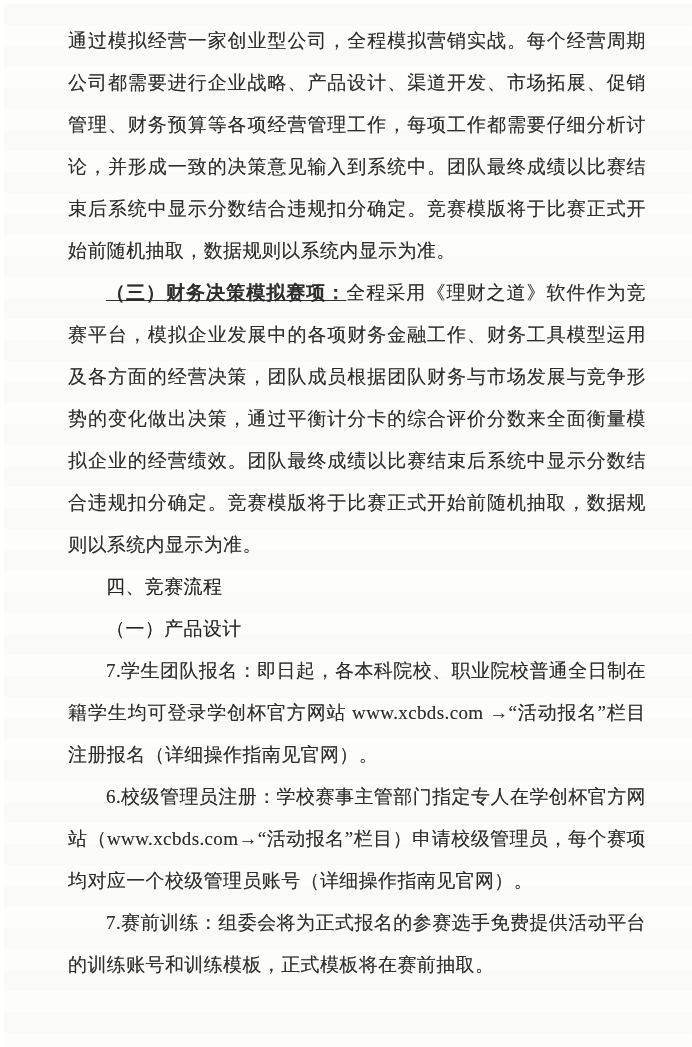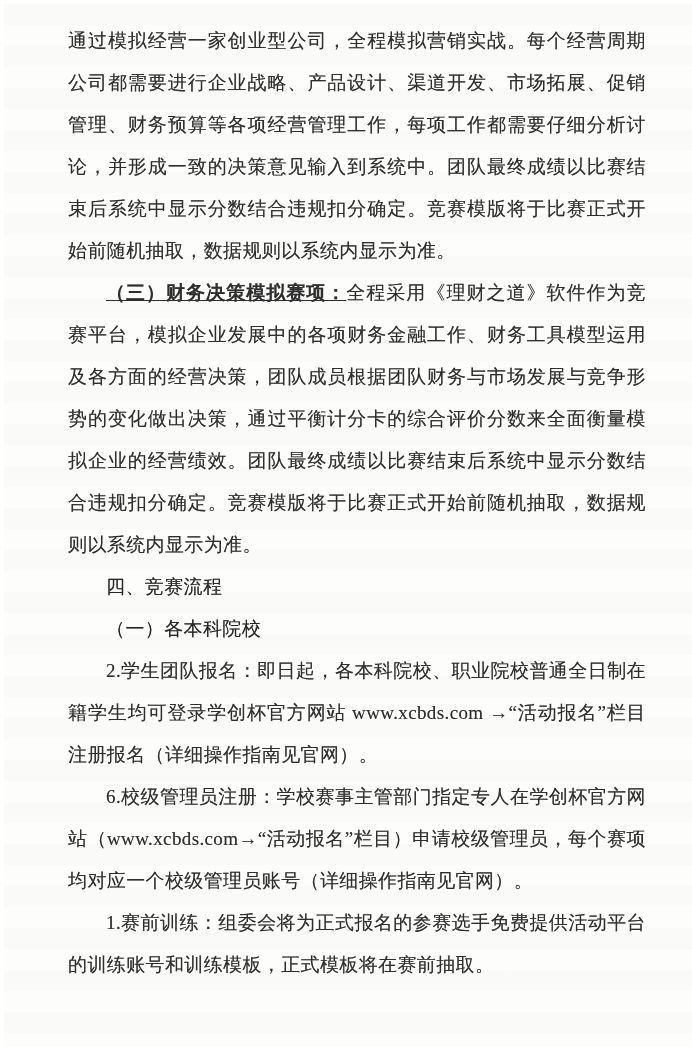--- a/index.html
+++ b/index.html
@@ -55,21 +55,21 @@
 <body>
 
 <div class="page">
 
   <p class="para-cont">通过模拟经营一家创业型公司，全程模拟营销实战。每个经营周期公司都需要进行企业战略、产品设计、渠道开发、市场拓展、促销管理、财务预算等各项经营管理工作，每项工作都需要仔细分析讨论，并形成一致的决策意见输入到系统中。团队最终成绩以比赛结束后系统中显示分数结合违规扣分确定。竞赛模版将于比赛正式开始前随机抽取，数据规则以系统内显示为准。</p>
 
   <p class="para-indent"><span class="lead-bold">（三）财务决策模拟赛项：</span><span>全程采用《理财之道》软件作为竞赛平台，模拟企业发展中的各项财务金融工作、财务工具模型运用及各方面的经营决策，团队成员根据团队财务与市场发展与竞争形势的变化做出决策，通过平衡计分卡的综合评价分数来全面衡量模拟企业的经营绩效。团队最终成绩以比赛结束后系统中显示分数结合违规扣分确定。竞赛模版将于比赛正式开始前随机抽取，数据规则以系统内显示为准。</span></p>
 
   <h2 class="doc-heading">四、竞赛流程</h2>
 
-  <h3 class="doc-subheading">（一）各本科院校</h3>
+  <h3 class="doc-subheading">（一）产品设计</h3>
 
-  <p class="para-indent">2.学生团队报名：即日起，各本科院校、职业院校普通全日制在籍学生均可登录学创杯官方网站 www.xcbds.com →“活动报名”栏目注册报名（详细操作指南见官网）。</p>
+  <p class="para-indent">7.学生团队报名：即日起，各本科院校、职业院校普通全日制在籍学生均可登录学创杯官方网站 www.xcbds.com →“活动报名”栏目注册报名（详细操作指南见官网）。</p>
 
   <p class="para-indent">6.校级管理员注册：学校赛事主管部门指定专人在学创杯官方网站（www.xcbds.com→“活动报名”栏目）申请校级管理员，每个赛项均对应一个校级管理员账号（详细操作指南见官网）。</p>
 
-  <p class="para-indent">1.赛前训练：组委会将为正式报名的参赛选手免费提供活动平台的训练账号和训练模板，正式模板将在赛前抽取。</p>
+  <p class="para-indent">7.赛前训练：组委会将为正式报名的参赛选手免费提供活动平台的训练账号和训练模板，正式模板将在赛前抽取。</p>
 
 </div>
 
 </body></html>

